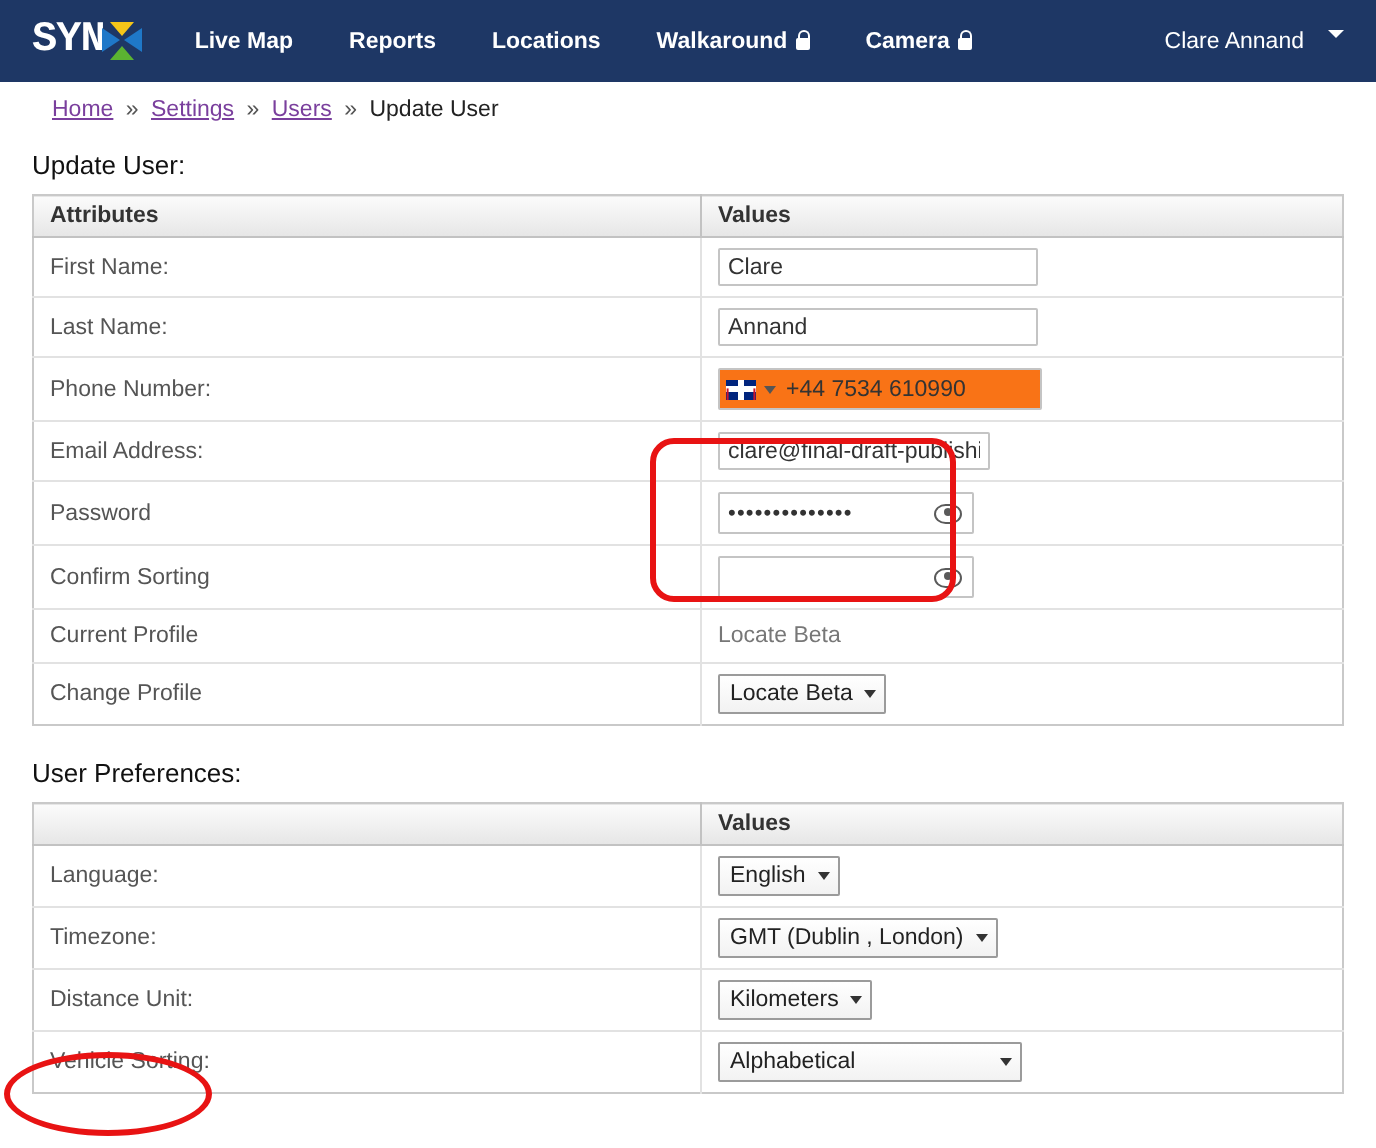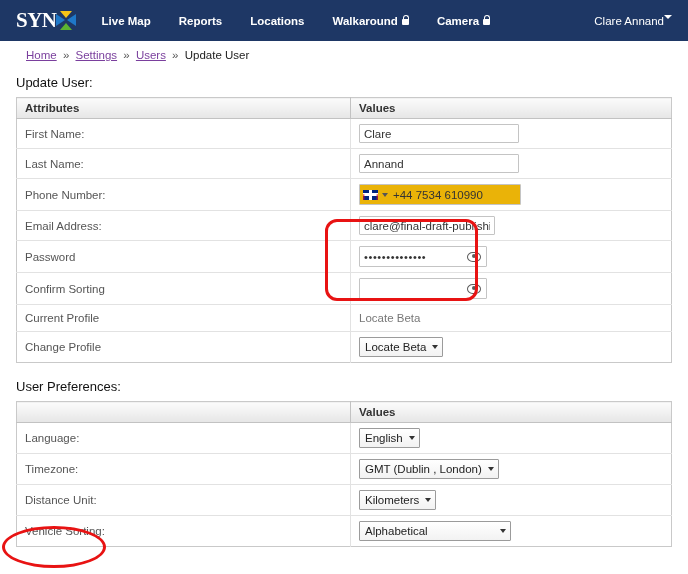--- a/index.html
+++ b/index.html
@@ -24,21 +24,21 @@
     display: flex;
     align-items: center;
     margin-right: 26px;
     user-select: none;
   }
   .logo-text {
     color: #ffffff;
     font-size: 21px;
     font-weight: bold;
     letter-spacing: -0.5px;
-    font-family: Liberation Serif, serif;
+    font-family: Liberation Mono, monospace;
   }
   .logo-x {
     position: relative;
     width: 20px; height: 19px;
     margin-left: -1px;
   }
   .logo-x i { position: absolute; width: 0; height: 0; }
   .lx-left  { left: 0; top: 3px;  border-top: 6.5px solid transparent; border-bottom: 6.5px solid transparent; border-left: 9px solid #1f78c8; }
   .lx-right { right: 0; top: 3px; border-top: 6.5px solid transparent; border-bottom: 6.5px solid transparent; border-right: 9px solid #1f78c8; }
   .lx-top   { left: 4px; top: 0;  border-left: 6px solid transparent; border-right: 6px solid transparent; border-top: 7px solid #f5c518; }
@@ -72,21 +72,21 @@
     border-bottom: none;
     border-radius: 3px 3px 0 0;
   }
   .nav-user {
     position: absolute;
     right: 16px;
     color: #ffffff;
     font-size: 11.5px;
     cursor: pointer;
     display: flex;
-    gap: 0;
+    gap: 12px;
   }
   .caret-down {
     width: 0; height: 0;
     border-left: 4px solid transparent;
     border-right: 4px solid transparent;
     border-top: 4px solid #ffffff;
   }
 
   
   .breadcrumb {
@@ -153,21 +153,21 @@
     border-radius: 1px;
     outline: none;
   }
   .w-name  { width: 160px; }
   .w-email { width: 136px; }
 
   .phone-wrap {
     display: inline-flex;
     align-items: center;
     border: 1px solid #c4c4c4;
-    background: #eab308;
+    background: #f97316;
     height: 21px;
     padding: 0 4px 0 3px;
     border-radius: 1px;
     width: 162px;
     text-align: right;
   }
   .flag {
     width: 15px; height: 10px;
     position: relative;
     overflow: hidden;

